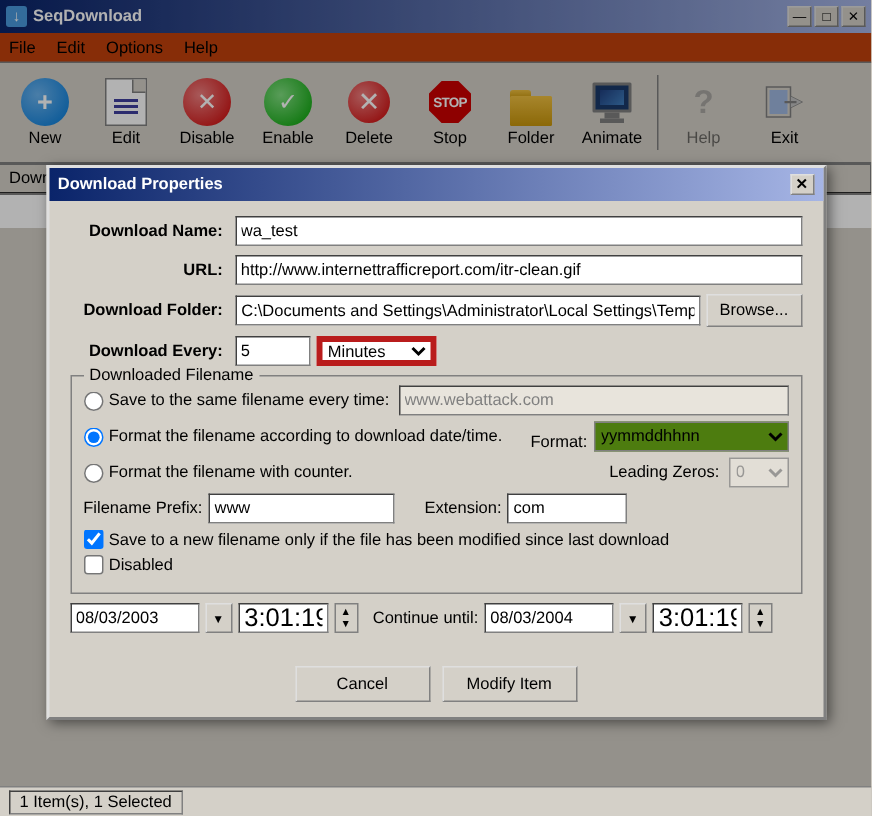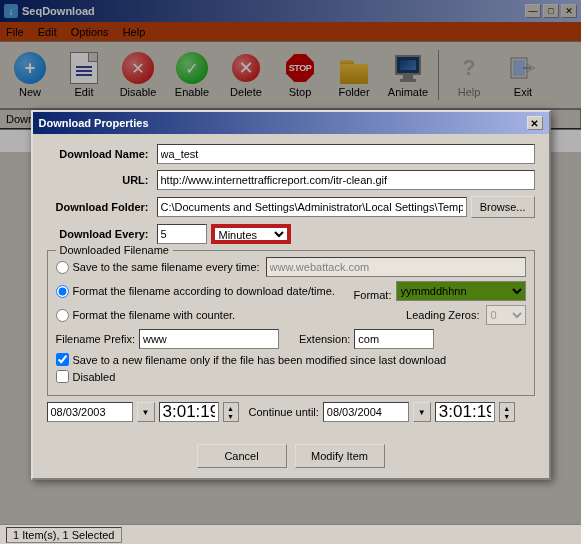--- a/index.html
+++ b/index.html
@@ -368,21 +368,21 @@
       color: #808080;
     }
 
     .prefix-ext-row {
       display: flex;
       align-items: center;
       margin-bottom: 4px;
     }
     .prefix-label { font-size: 11px; margin-right: 4px; }
     .prefix-input {
-      width: 140px;
+      width: 124px;
       height: 20px;
       border: 1px solid #808080;
       border-top-color: #404040;
       border-left-color: #404040;
       background: white;
       padding: 1px 3px;
       font-size: 11px;
     }
     .ext-label { font-size: 11px; margin-left: 20px; margin-right: 4px; }
     .ext-input {

